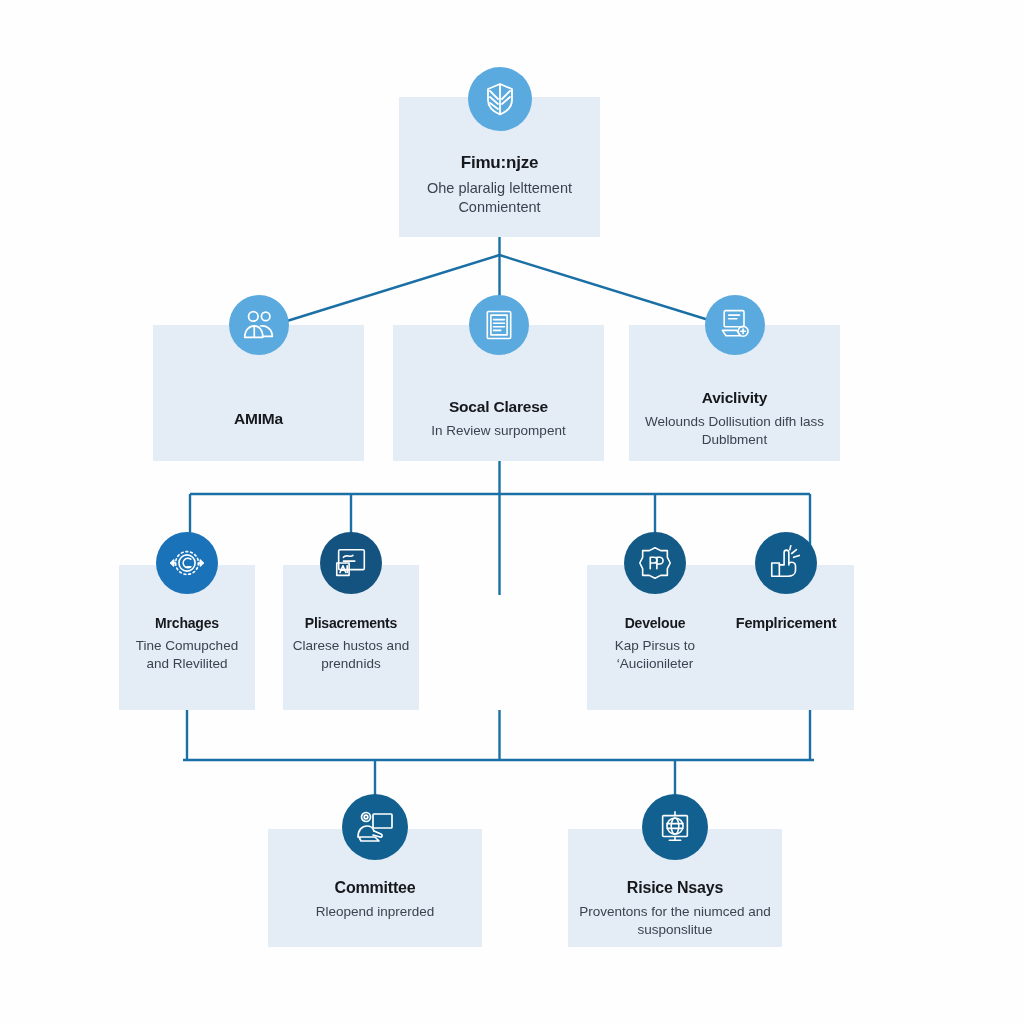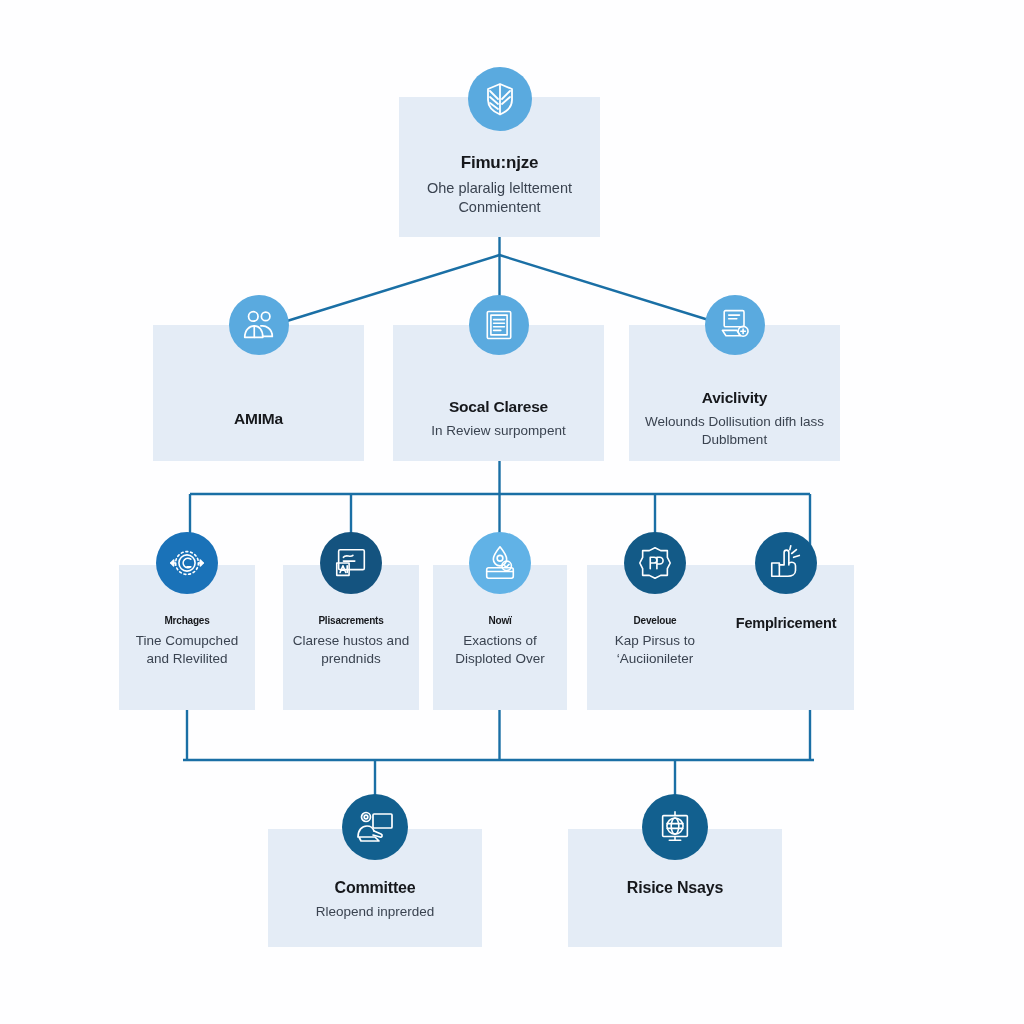--- a/index.html
+++ b/index.html
@@ -64,21 +64,21 @@
   .r2 .title{ font-size:15.5px; }
   .r2 .desc{ font-size:13.5px; margin-top:6px; }
   #n-r2-0{ left:153px; width:211px; }
   #n-r2-1{ left:393px; width:211px; }
   #n-r2-2{ left:629px; width:211px; }
 
   
   .r3{ top:565px; height:145px; }
   .r3 .icon-wrap{ top:-33px; width:62px;height:62px; }
   .r3 .body{ padding-top:50px; }
-  .r3 .title{ font-size:10px; }
+  .r3 .title{ font-size:14px; }
   .r3 .desc{ font-size:13.5px; margin-top:6px; }
   #n-r3-0{ left:119px; width:136px; }
   #n-r3-1{ left:283px; width:136px; }
   #n-r3-2{ left:433px; width:134px; }
   #n-r3-3{ left:587px; width:136px; }
   #n-r3-4{ left:718px; width:136px;align-items:center; }
   #n-r3-0 .icon-wrap{ background:#1a72b8; }
   #n-r3-1 .icon-wrap{ background:#14537f; }
   #n-r3-2 .icon-wrap{ background:#61b2e6; }
   #n-r3-3 .icon-wrap{ background:#135a87; }
@@ -225,38 +225,20 @@
           <path d="M16 23 V30"></path>
         </g>
       </svg>
     </span>
     <div class="body">
       <div class="title">Plisacrements</div>
       <div class="desc">Clarese hustos and prendnids</div>
     </div>
   </div>
 
-  <div class="node r3" id="n-r3-2">
-    <span class="icon-wrap">
-      <svg width="38" height="38" viewBox="0 0 40 40">
-        <g fill="none" stroke="#ffffff" stroke-width="1.7" stroke-linejoin="round" stroke-linecap="round">
-          <path d="M20 3 C24 8 27 12 27 16 A7 7 0 0 1 13 16 C13 12 16 8 20 3 Z"></path>
-          <circle cx="20" cy="15" r="3"></circle>
-          <rect x="6" y="25" width="28" height="11" rx="2"></rect>
-          <path d="M6 29 H34"></path>
-          <circle cx="27" cy="23" r="5" fill="none"></circle>
-          <path d="M25 23 L26.5 24.5 L29.5 21.5"></path>
-        </g>
-      </svg>
-    </span>
-    <div class="body">
-      <div class="title">Nowï</div>
-      <div class="desc">Exactions of Disploted Over</div>
-    </div>
-  </div>
 
   <div class="node r3" id="n-r3-3">
     <span class="icon-wrap">
       <svg width="38" height="38" viewBox="0 0 40 40">
         <g fill="none" stroke="#ffffff" stroke-width="1.7" stroke-linejoin="round" stroke-linecap="round">
           <path d="M20 4 L26 7 L33 7 L33 14 L36 20 L33 26 L33 33 L26 33 L20 36 L14 33 L7 33 L7 26 L4 20 L7 14 L7 7 L14 7 Z"></path>
           <path d="M15 14 V26 M15 14 H19 A3 3 0 0 1 19 20 H15"></path>
           <path d="M22 14 V26 M22 14 H25 A3.5 3.5 0 0 1 25 21 H22"></path>
         </g>
       </svg>
@@ -310,16 +292,17 @@
           <rect x="7" y="8" width="26" height="22" rx="1"></rect>
           <circle cx="20" cy="19" r="8.5"></circle>
           <ellipse cx="20" cy="19" rx="4" ry="8.5"></ellipse>
           <path d="M11.8 16.5 H28.2 M11.8 21.5 H28.2"></path>
           <path d="M20 4 V8 M20 30 V34 M14 34 H26"></path>
         </g>
       </svg>
     </span>
     <div class="body">
       <div class="title">Risice Nsays</div>
+      <div class="desc">Proventons for the niumced and susponslitue</div>
     </div>
   </div>
 
 </div>
 
 </body></html>

